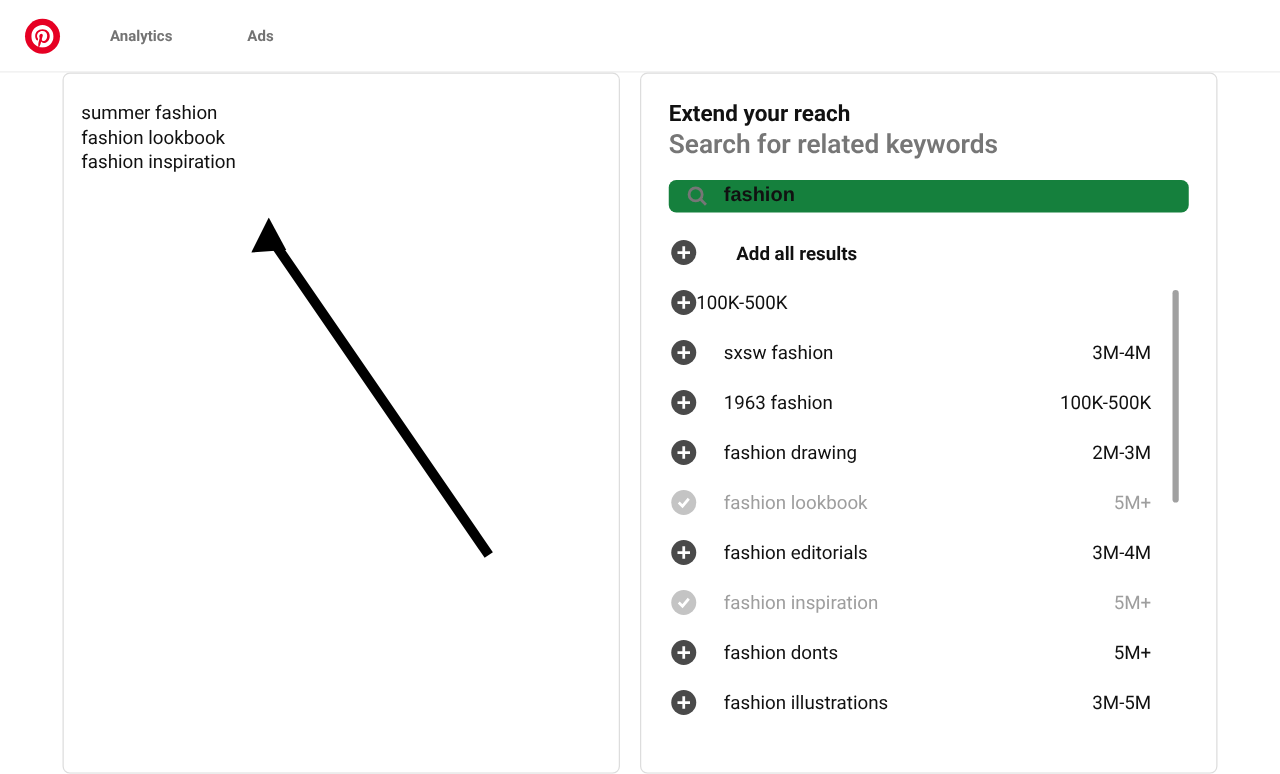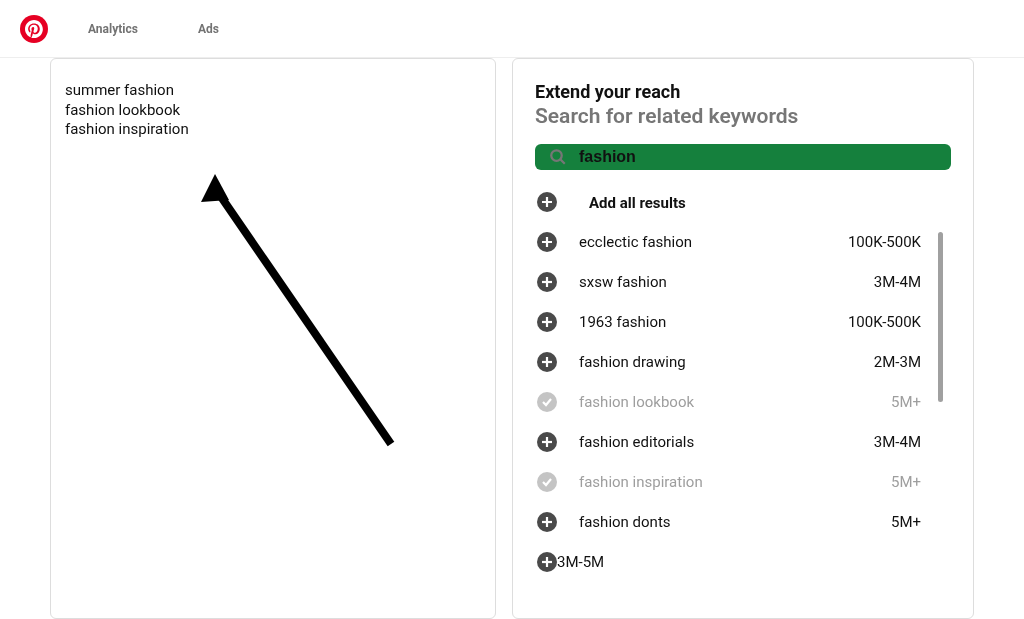--- a/index.html
+++ b/index.html
@@ -217,21 +217,20 @@
 
     <div class="results-wrapper">
       <div class="results-list" id="results-list">
           <div class="result-row">
             <span class="plus-circle">
               <svg width="12" height="12" viewBox="0 0 12 12">
                 <line x1="6" y1="1" x2="6" y2="11" stroke="#fff" stroke-width="2.2"></line>
                 <line x1="1" y1="6" x2="11" y2="6" stroke="#fff" stroke-width="2.2"></line>
               </svg>
             </span>
-            <span class="result-label">ecclectic fashion</span>
             <span class="result-volume">100K-500K</span>
           </div>
           <div class="result-row">
             <span class="plus-circle">
               <svg width="12" height="12" viewBox="0 0 12 12">
                 <line x1="6" y1="1" x2="6" y2="11" stroke="#fff" stroke-width="2.2"></line>
                 <line x1="1" y1="6" x2="11" y2="6" stroke="#fff" stroke-width="2.2"></line>
               </svg>
             </span>
             <span class="result-label">sxsw fashion</span>
@@ -295,19 +294,20 @@
             <span class="result-label">fashion donts</span>
             <span class="result-volume">5M+</span>
           </div>
           <div class="result-row">
             <span class="plus-circle">
               <svg width="12" height="12" viewBox="0 0 12 12">
                 <line x1="6" y1="1" x2="6" y2="11" stroke="#fff" stroke-width="2.2"></line>
                 <line x1="1" y1="6" x2="11" y2="6" stroke="#fff" stroke-width="2.2"></line>
               </svg>
             </span>
+            <span class="result-label">fashion illustrations</span>
             <span class="result-volume">3M-5M</span>
           </div>
         </div>
       <div class="fake-scrollbar"></div>
     </div>
   </div>
 </div>
 
 </body></html>

